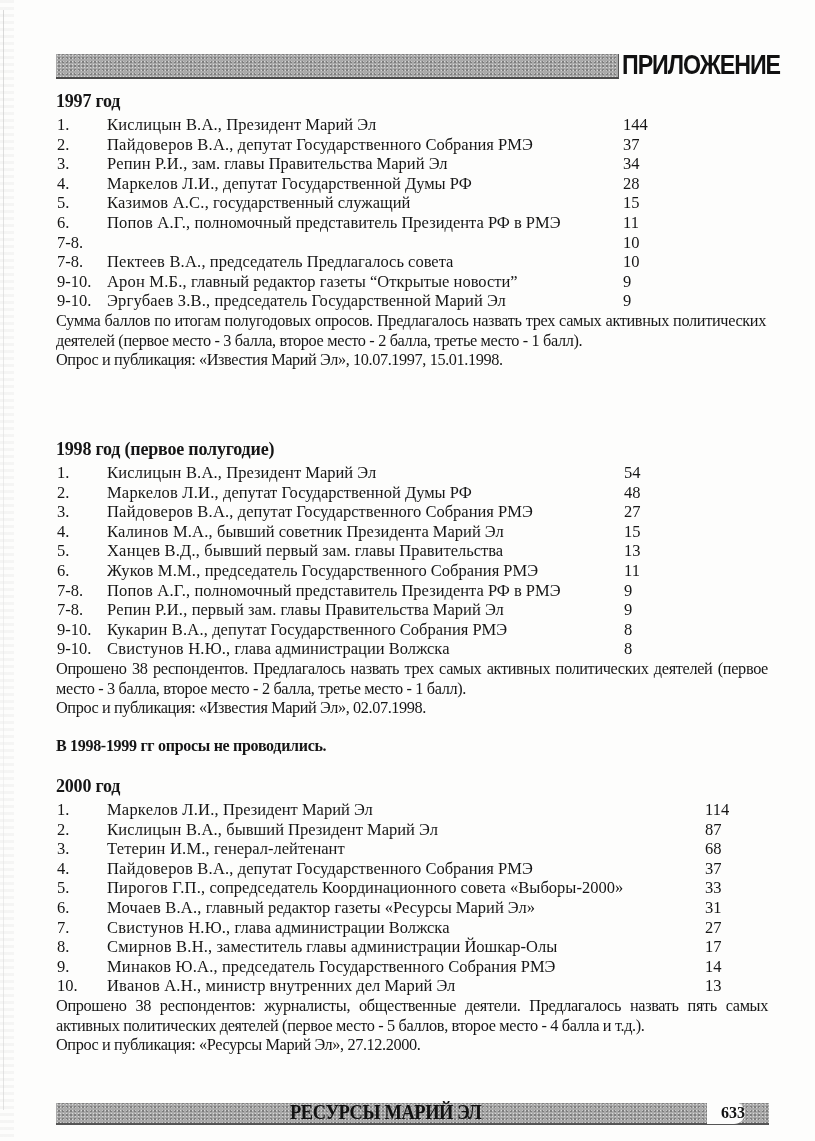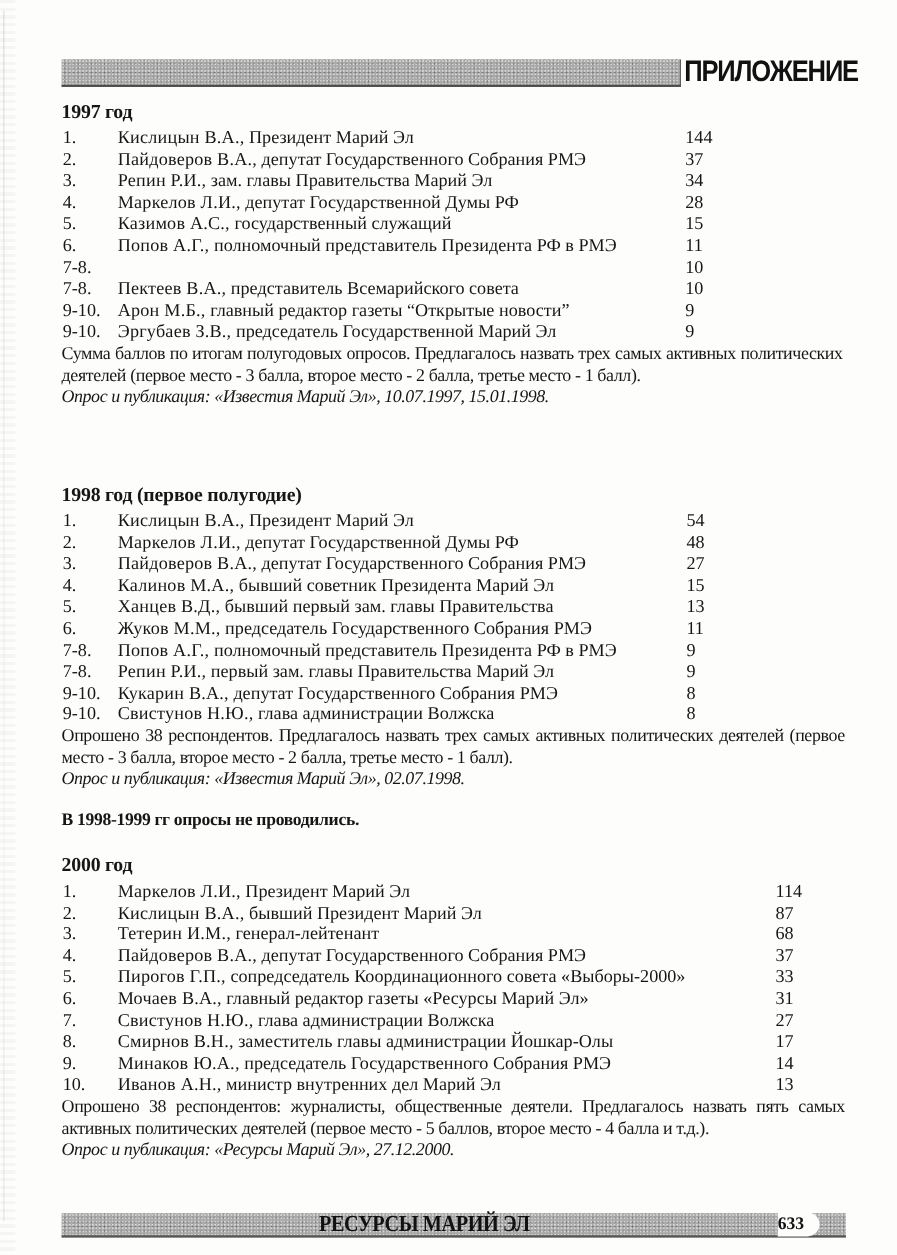--- a/index.html
+++ b/index.html
@@ -46,36 +46,36 @@
     white-space: nowrap;
   }
   .row .num { position: absolute; left: 1px; }
   .row .who { position: absolute; left: 51px; }
   .row .who b { font-weight: normal; letter-spacing: .2px; }
   .row .score { position: absolute; }
   .note {
     font-size: 16.3px; line-height: 19.6px; margin: 0;
     letter-spacing: -.35px; text-align: justify;
   }
-  .note.src { font-style: italic; letter-spacing: -.4px; }
+  .note.src { letter-spacing: -.4px; }
   .interlude {
     position: absolute; left: 56px; top: 737px; font-weight: bold; font-size: 16px; letter-spacing: -.3px;
   }
   .footer-bar {
     position: absolute; left: 56px; top: 1103px; width: 713px; height: 22px;
     border-bottom: 2px solid #555; box-sizing: border-box;
   }
   .footer-title {
     position: absolute; left: 290px; top: 1100px; font-size: 21px; letter-spacing: -.5px;
     transform: scaleX(.88); transform-origin: left top; color: #111; font-weight: bold;
   }
   .page-num {
     position: absolute; left: 707px; top: 1102px; width: 38px; height: 22px;
     background: #fdfdfc; border-radius: 0 11px 11px 0;
-    font-weight: bold; font-size: 16px; line-height: 22px; text-align: left; color: #111;
+    font-weight: bold; font-size: 16px; line-height: 22px; text-align: right; color: #111;
   }
 </style>
 </head>
 <body>
 
 <div class="bleed-edge"></div>
 <div class="bleed-line"></div>
 
 <div class="header-bar stipple"></div>
 <div class="header-label">ПРИЛОЖЕНИЕ</div>
@@ -112,21 +112,21 @@
         <span class="num">6.</span>
         <span class="who"><b>Попов А.Г.,</b> <span>полномочный представитель Президента РФ в РМЭ</span></span>
         <span class="score" style="left:567px">11</span>
       </li>
     <li class="row">
         <span class="num">7-8.</span>
         <span class="score" style="left:567px">10</span>
       </li>
     <li class="row">
         <span class="num">7-8.</span>
-        <span class="who"><b>Пектеев В.А.,</b> <span>представитель Всемарийского совета</span></span>
+        <span class="who"><b>Пектеев В.А.,</b> <span>председатель Предлагалось совета</span></span>
         <span class="score" style="left:567px">10</span>
       </li>
     <li class="row">
         <span class="num">9-10.</span>
         <span class="who"><b>Арон М.Б.,</b> <span>главный редактор газеты “Открытые новости”</span></span>
         <span class="score" style="left:567px">9</span>
       </li>
     <li class="row">
         <span class="num">9-10.</span>
         <span class="who"><b>Эргубаев З.В.,</b> <span>председатель Государственной Марий Эл</span></span>

